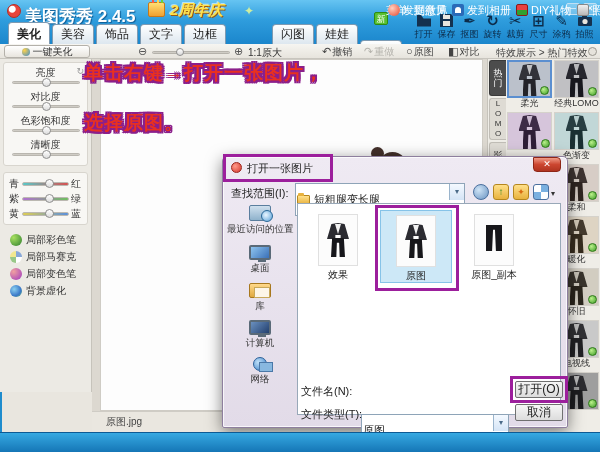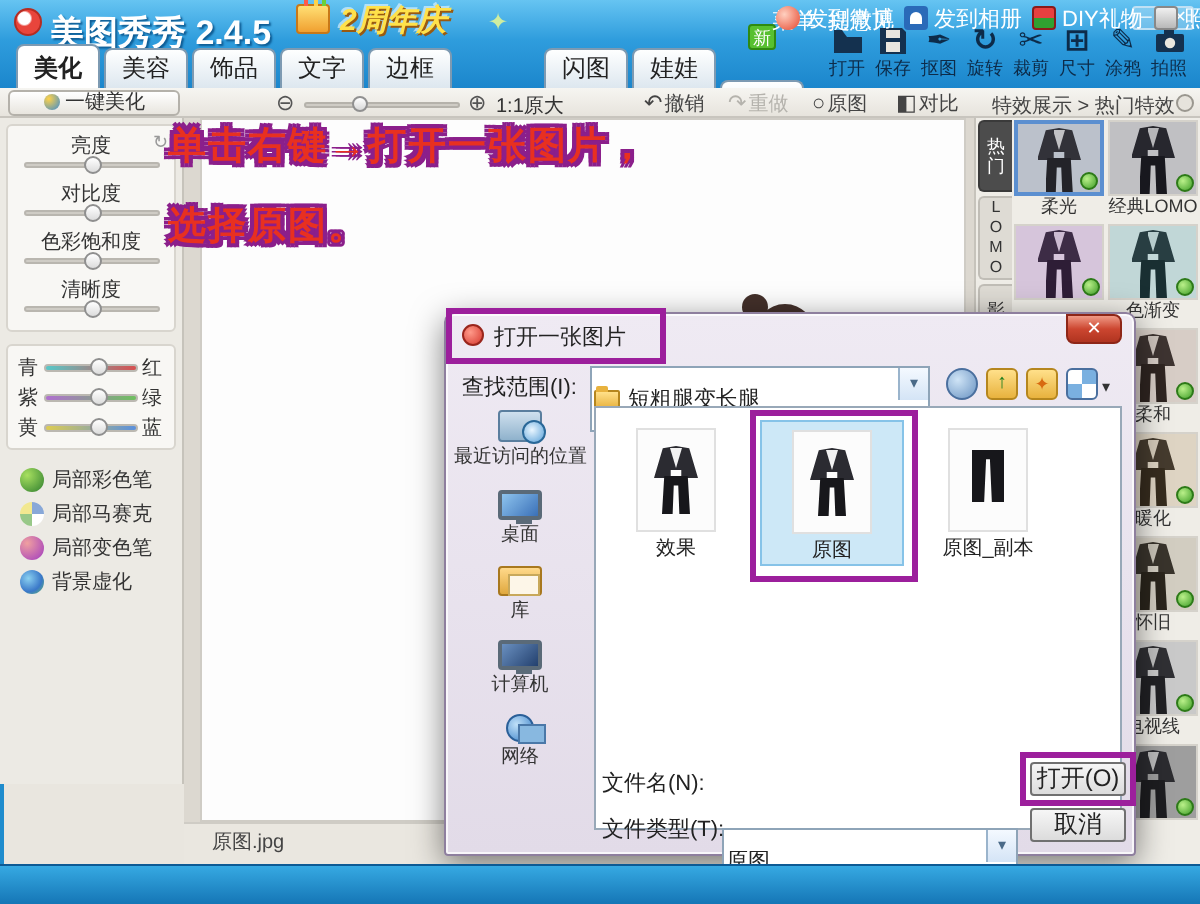--- a/index.html
+++ b/index.html
@@ -88,21 +88,21 @@
   .g-bun{left:270px;top:87px;width:13px;height:13px;border-radius:50%;background:#43302a;}
   .g-hair{left:276px;top:92px;width:31px;height:32px;border-radius:50% 50% 42% 42%;background:#43302a;}
   .g-face{left:281px;top:101px;width:22px;height:26px;border-radius:46%;background:#ecc3a4;}
   .g-fringe{left:279px;top:96px;width:26px;height:11px;border-radius:50%;background:#43302a;}
   .g-neck{left:288px;top:125px;width:8px;height:9px;background:#e2b494;}
   .g-shirt{left:268px;top:131px;width:50px;height:27px;border-radius:9px 9px 0 0;background:#f7f5f2;box-shadow:inset 0 2px 3px #ddd;}
 
   
   .annot{left:84px;top:60px;z-index:40;font-size:19px;font-weight:bold;color:#e83020;letter-spacing:1px;
     text-shadow:-2px -2px 0 #8b1f8b,2px -2px 0 #8b1f8b,-2px 2px 0 #8b1f8b,2px 2px 0 #8b1f8b,0 2px 0 #8b1f8b,2px 0 0 #8b1f8b,0 -2px 0 #8b1f8b,-2px 0 0 #8b1f8b;}
-  .annot .l2{margin-top:14px;}
+  .annot .l2{margin-top:24px;}
 
   
   .rightpanel{left:487px;top:59px;width:113px;height:373px;background:#efede7;border-left:1px solid #c6c3bb;}
   .vtab{left:1px;width:17px;background:#dedbd4;border:1px solid #c0bdb6;border-right:none;border-radius:3px 0 0 3px;
     color:#333;font-size:9px;text-align:center;display:flex;flex-direction:column;align-items:center;justify-content:center;cursor:pointer;}
   .vtab.active{background:#4c4c4c;color:#fff;border-color:#3a3a3a;}
   .vtab span{display:block;line-height:10px;}
   .fxcell{width:45px;height:50px;cursor:pointer;}
   .fxthumb{position:relative;width:45px;height:38px;background:#fff;border:1px solid #d5d2cb;overflow:hidden;}
   .fxcell.sel .fxthumb{border:2px solid #5b8fd0;background:#e9f2fb;}

